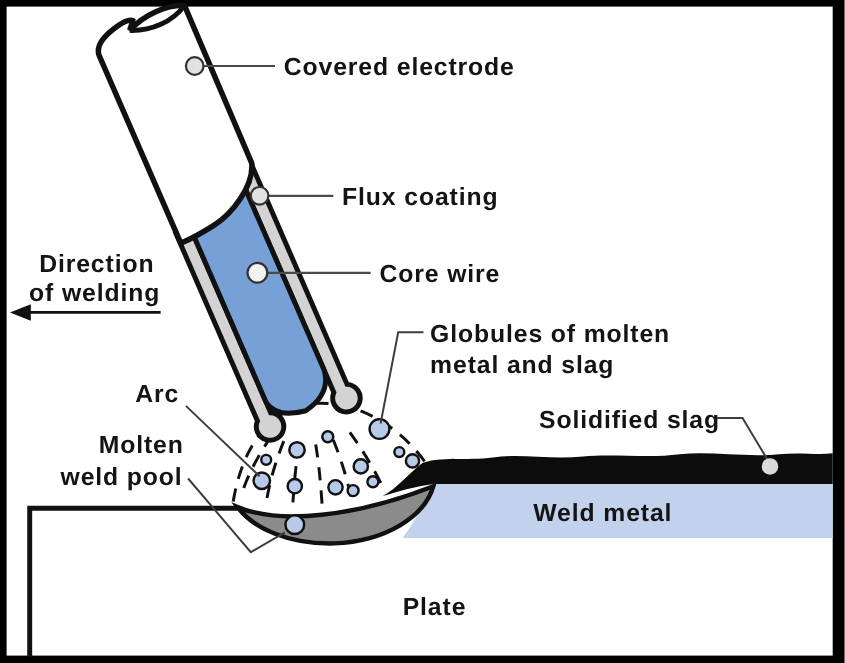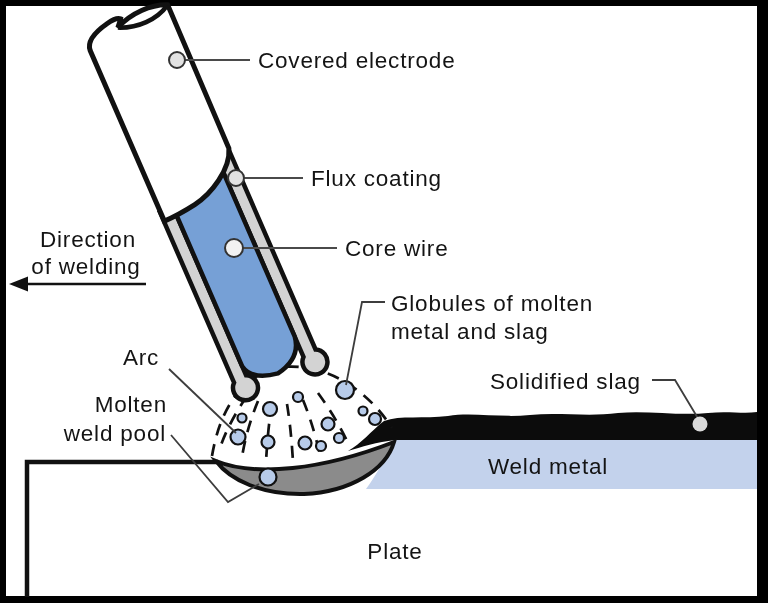--- a/index.html
+++ b/index.html
@@ -1,16 +1,16 @@
 <!DOCTYPE html>
 <html style="--core-wire-blue: #76a0d6; --flux-gray: #d3d3d3; --weld-metal-blue: #c3d2ec; --molten-pool-gray: #8b8b8b; --slag-black: #0c0c0c; --globule-blue: #b7cbe9; --marker-dot-gray: #e2e2e2; --outline-black: #111111; --frame-black: #000000;"><head>
 <meta charset="utf-8">
 <style>
   html,body{margin:0;padding:0;background:#fff;}
-  .stage{position:relative;width:768px;height:603px;overflow:hidden;background:#e5e5e5;}
+  .stage{position:relative;width:768px;height:603px;overflow:hidden;background:#e5e5e5;font-weight:bold;}
   svg{display:block;}
   .lbl{
     font-family:"Liberation Sans", sans-serif;
     font-size:22.5px;
     letter-spacing:0.8px;
     fill:#141414;
   }
   .leader{stroke:#3d3d3d;stroke-width:1.8;fill:none;}
   .leader-thick{stroke:#4a4a4a;stroke-width:2;fill:none;}
   .outline{stroke:#111;fill:none;}

